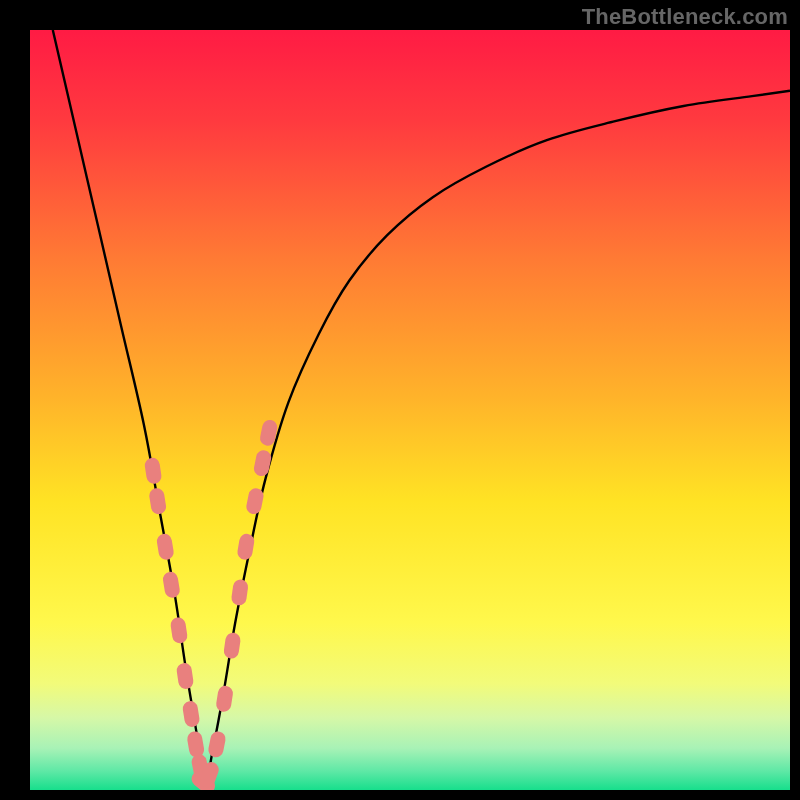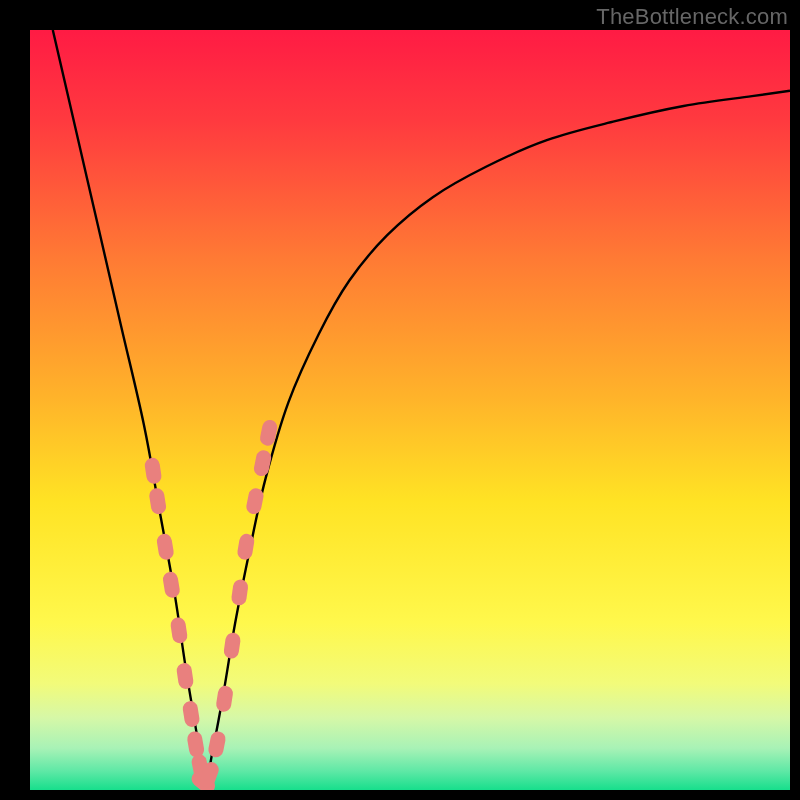--- a/index.html
+++ b/index.html
@@ -27,21 +27,21 @@
   .gradient {
     position: absolute;
     inset: 0;
   }
   .watermark {
     position: absolute;
     top: 4px;
     right: 12px;
     color: #666;
     font-size: 22px;
-    font-weight: 400;
+    font-weight: 700;
     letter-spacing: 0.2px;
   }
   svg.curve {
     position: absolute;
     inset: 0;
   }
   .curve path {
     fill: none;
   }
 </style>

